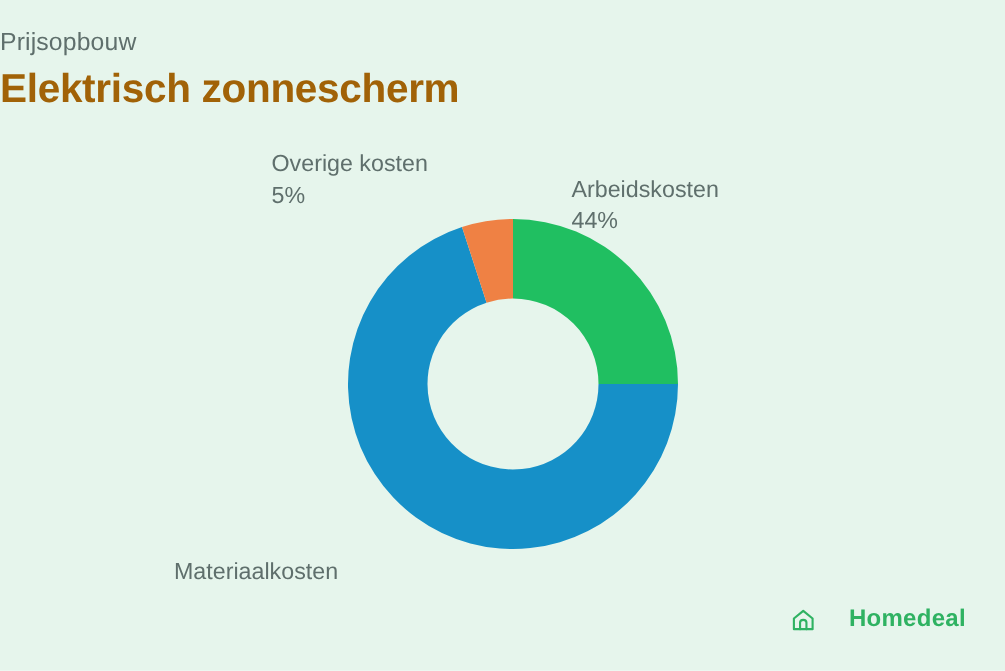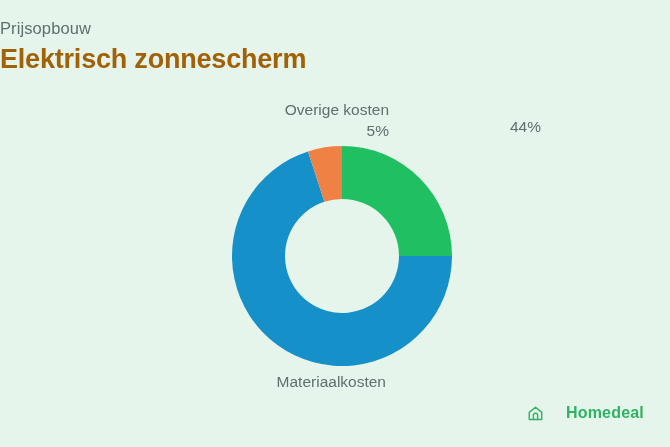--- a/index.html
+++ b/index.html
@@ -57,39 +57,39 @@
     left: 0;
     top: 0;
   }
 
   
   .slice-label {
     position: absolute;
     color: #5F6F6C;
     font-size: 15.5px;
     line-height: 21px;
-    text-align: right;
+    text-align: left;
     white-space: nowrap;
     font-weight: 400;
   }
   .slice-label .lbl-value {
     display: block;
   }
   #label-overige {
     left: 181px;
     top: 99px;
     width: 208px;
   }
   #label-arbeids {
     left: 381px;
     top: 116px;
     width: 160px;
   }
   #label-materiaal {
-    left: 104px;
+    left: 116px;
     top: 371px;
     width: 282px;
   }
 
   
   #logo {
     position: absolute;
     right: 26px;
     bottom: 25px;
     display: flex;
@@ -128,20 +128,21 @@
         </g>
     </svg>
   </div>
 
   <div class="slice-label" id="label-overige">
     <span class="lbl-name">Overige kosten</span>
     <span class="lbl-value">5%</span>
   </div>
 
   <div class="slice-label" id="label-arbeids">
+    <span class="lbl-name">Arbeidskosten</span>
     <span class="lbl-value">44%</span>
   </div>
 
   <div class="slice-label" id="label-materiaal">
     <span class="lbl-name">Materiaalkosten</span>
   </div>
 
   <div id="logo">
     <svg id="logo-icon" viewBox="0 0 24 24">
       <path d="M3.2 10.4 L12 3.2 L20.8 10.4 L20.8 20.4 L3.2 20.4 Z" fill="none" stroke="#2FB262" stroke-width="2" stroke-linejoin="round" stroke-linecap="round"></path>

